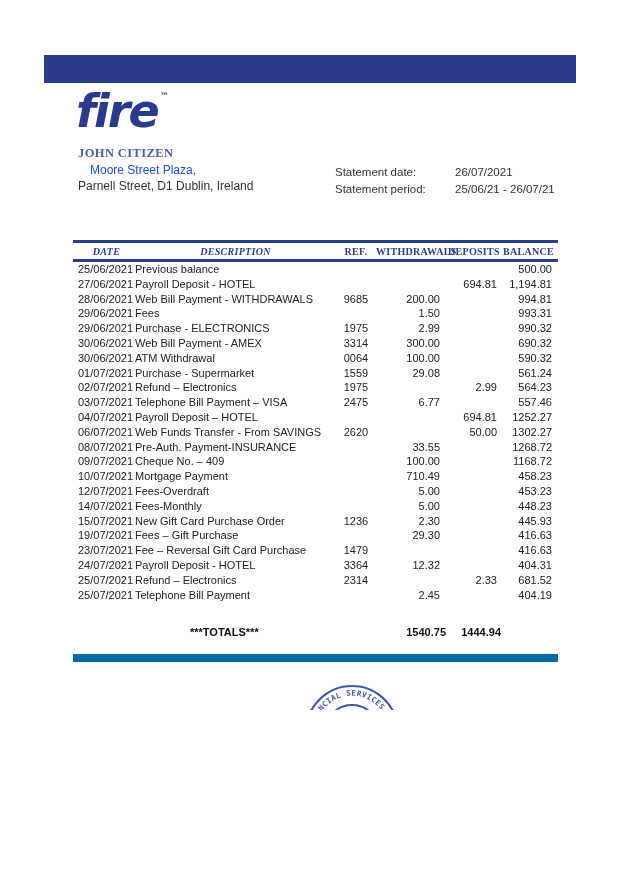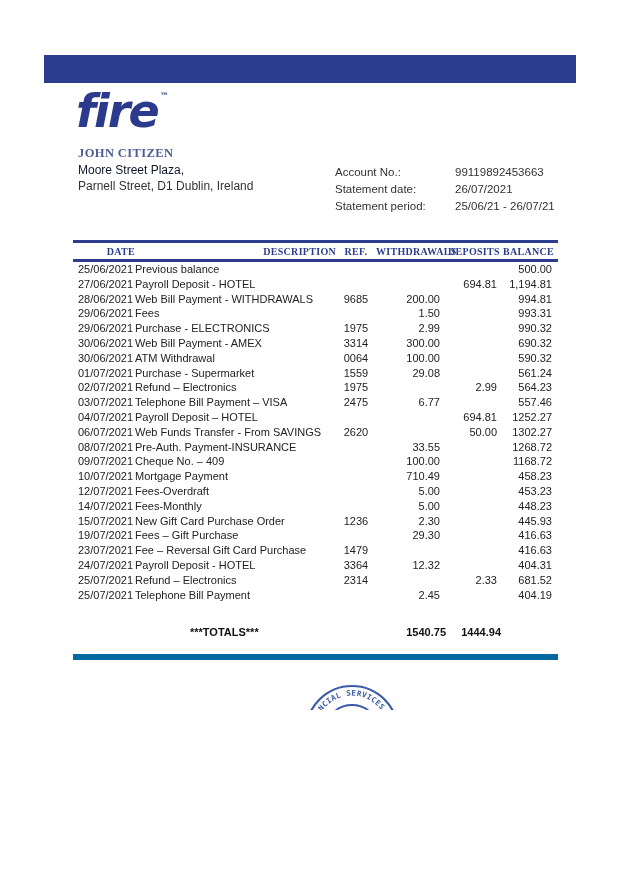--- a/index.html
+++ b/index.html
@@ -15,53 +15,53 @@
     font-family:"DejaVu Sans", sans-serif; font-weight:bold; font-style:italic;
     font-size:46px; letter-spacing:-2px; color:#2b3a8c; line-height:1;
   }
   .logo sup { font-size:9px; font-style:normal; letter-spacing:0; vertical-align:28px; margin-left:2px; }
 
   .customer-name {
     position:absolute; left:78px; top:146px;
     font-family:"Liberation Serif", serif; font-weight:bold; font-size:12.5px;
     letter-spacing:0.4px; color:#4d5e97;
   }
-  .address-1 { position:absolute; left:78px; top:163px; font-size:12px; color:#0f172a; }
+  .address-1 { position:absolute; left:90px; top:163px; font-size:12px; color:#1d4ed8; }
   .address-2 { position:absolute; left:78px; top:179px; font-size:12px; color:#333; }
 
   .account-info { position:absolute; left:335px; top:166px; font-size:11.5px; color:#333; }
   .account-info .row { display:flex; height:17px; }
   .account-info .label { width:120px; }
   .account-info .value { }
 
   .txn-table { position:absolute; left:73px; top:240px; width:485px; }
   table { border-collapse:collapse; table-layout:fixed; width:485px; border-top:3px solid #2c3d8d; }
   col.c-date{width:62px} col.c-desc{width:201px} col.c-ref{width:40px}
   col.c-wdr{width:72px} col.c-dep{width:55px} col.c-bal{width:55px}
   thead th {
     font-family:"Liberation Serif", serif; font-weight:bold; font-size:10px;
     color:#2c3d8d; letter-spacing:0.3px; height:19px; vertical-align:middle;
     border-bottom:3px solid #2c3d8d; white-space:nowrap;
   }
-  thead th.l { text-align:right; } thead th.c { text-align:center; } thead th.r { text-align:right; }
+  thead th.l { text-align:center;font-style:italic; } thead th.c { text-align:center; } thead th.r { text-align:right; }
   thead th:first-child { padding-left:5px; }
   thead th.r-wdr { padding-right:3px; } thead th.r-dep { padding-right:6px; } thead th.r-bal { padding-right:5px; }
   tbody td {
     font-size:11px; color:#222; height:14.8px; line-height:14.8px;
     white-space:nowrap; overflow:hidden; vertical-align:middle; padding:0;
   }
   td.date { padding-left:5px;margin-top:32px; }
   td.desc { }
   td.ref  { text-align:center; }
   td.wdr  { text-align:right; padding-right:8px; }
   td.dep  { text-align:right; padding-right:6px; }
   td.bal  { text-align:right; padding-right:6px; }
   tfoot td {
     font-size:11px; font-weight:bold; color:#111;
-    padding-top:24px; padding-bottom:16px; border-bottom:6px solid #0369a1;
+    padding-top:24px; padding-bottom:16px; border-bottom:8px solid #0369a1;
     white-space:nowrap;
   }
   tfoot td.t-label { padding-left:55px; }
   tfoot td.t-wdr { text-align:right; padding-right:2px; }
   tfoot td.t-dep { text-align:right; padding-right:2px; }
 
   .stamp { position:absolute; left:292px; top:672px; width:120px; height:120px; }
   .stamp svg { width:120px; height:120px; }
   .ring-text { font-family:"DejaVu Sans Mono", monospace; font-size:7.5px; font-weight:bold; letter-spacing:0.45px; fill:#3d5aa9; }
   .stamp-center { font-family:"DejaVu Sans", sans-serif; font-weight:bold; font-style:italic; font-size:21px; fill:#2b3a8c; }
@@ -94,24 +94,20 @@
 
   <div class="logo">
     <span>fire</span><sup>™</sup>
   </div>
 
   <div class="customer-name">JOHN CITIZEN</div>
   <div class="address-1">Moore Street Plaza,</div>
   <div class="address-2">Parnell Street, D1 Dublin, Ireland</div>
 
   <div class="account-info">
-    <div class="row">
-      <span class="label">Account No.:</span>
-      <span class="value">99119892453663</span>
-    </div>
     <div class="row">
       <span class="label">Statement date:</span>
       <span class="value">26/07/2021</span>
     </div>
     <div class="row">
       <span class="label">Statement period:</span>
       <span class="value">25/06/21 - 26/07/21</span>
     </div>
   </div>
 

